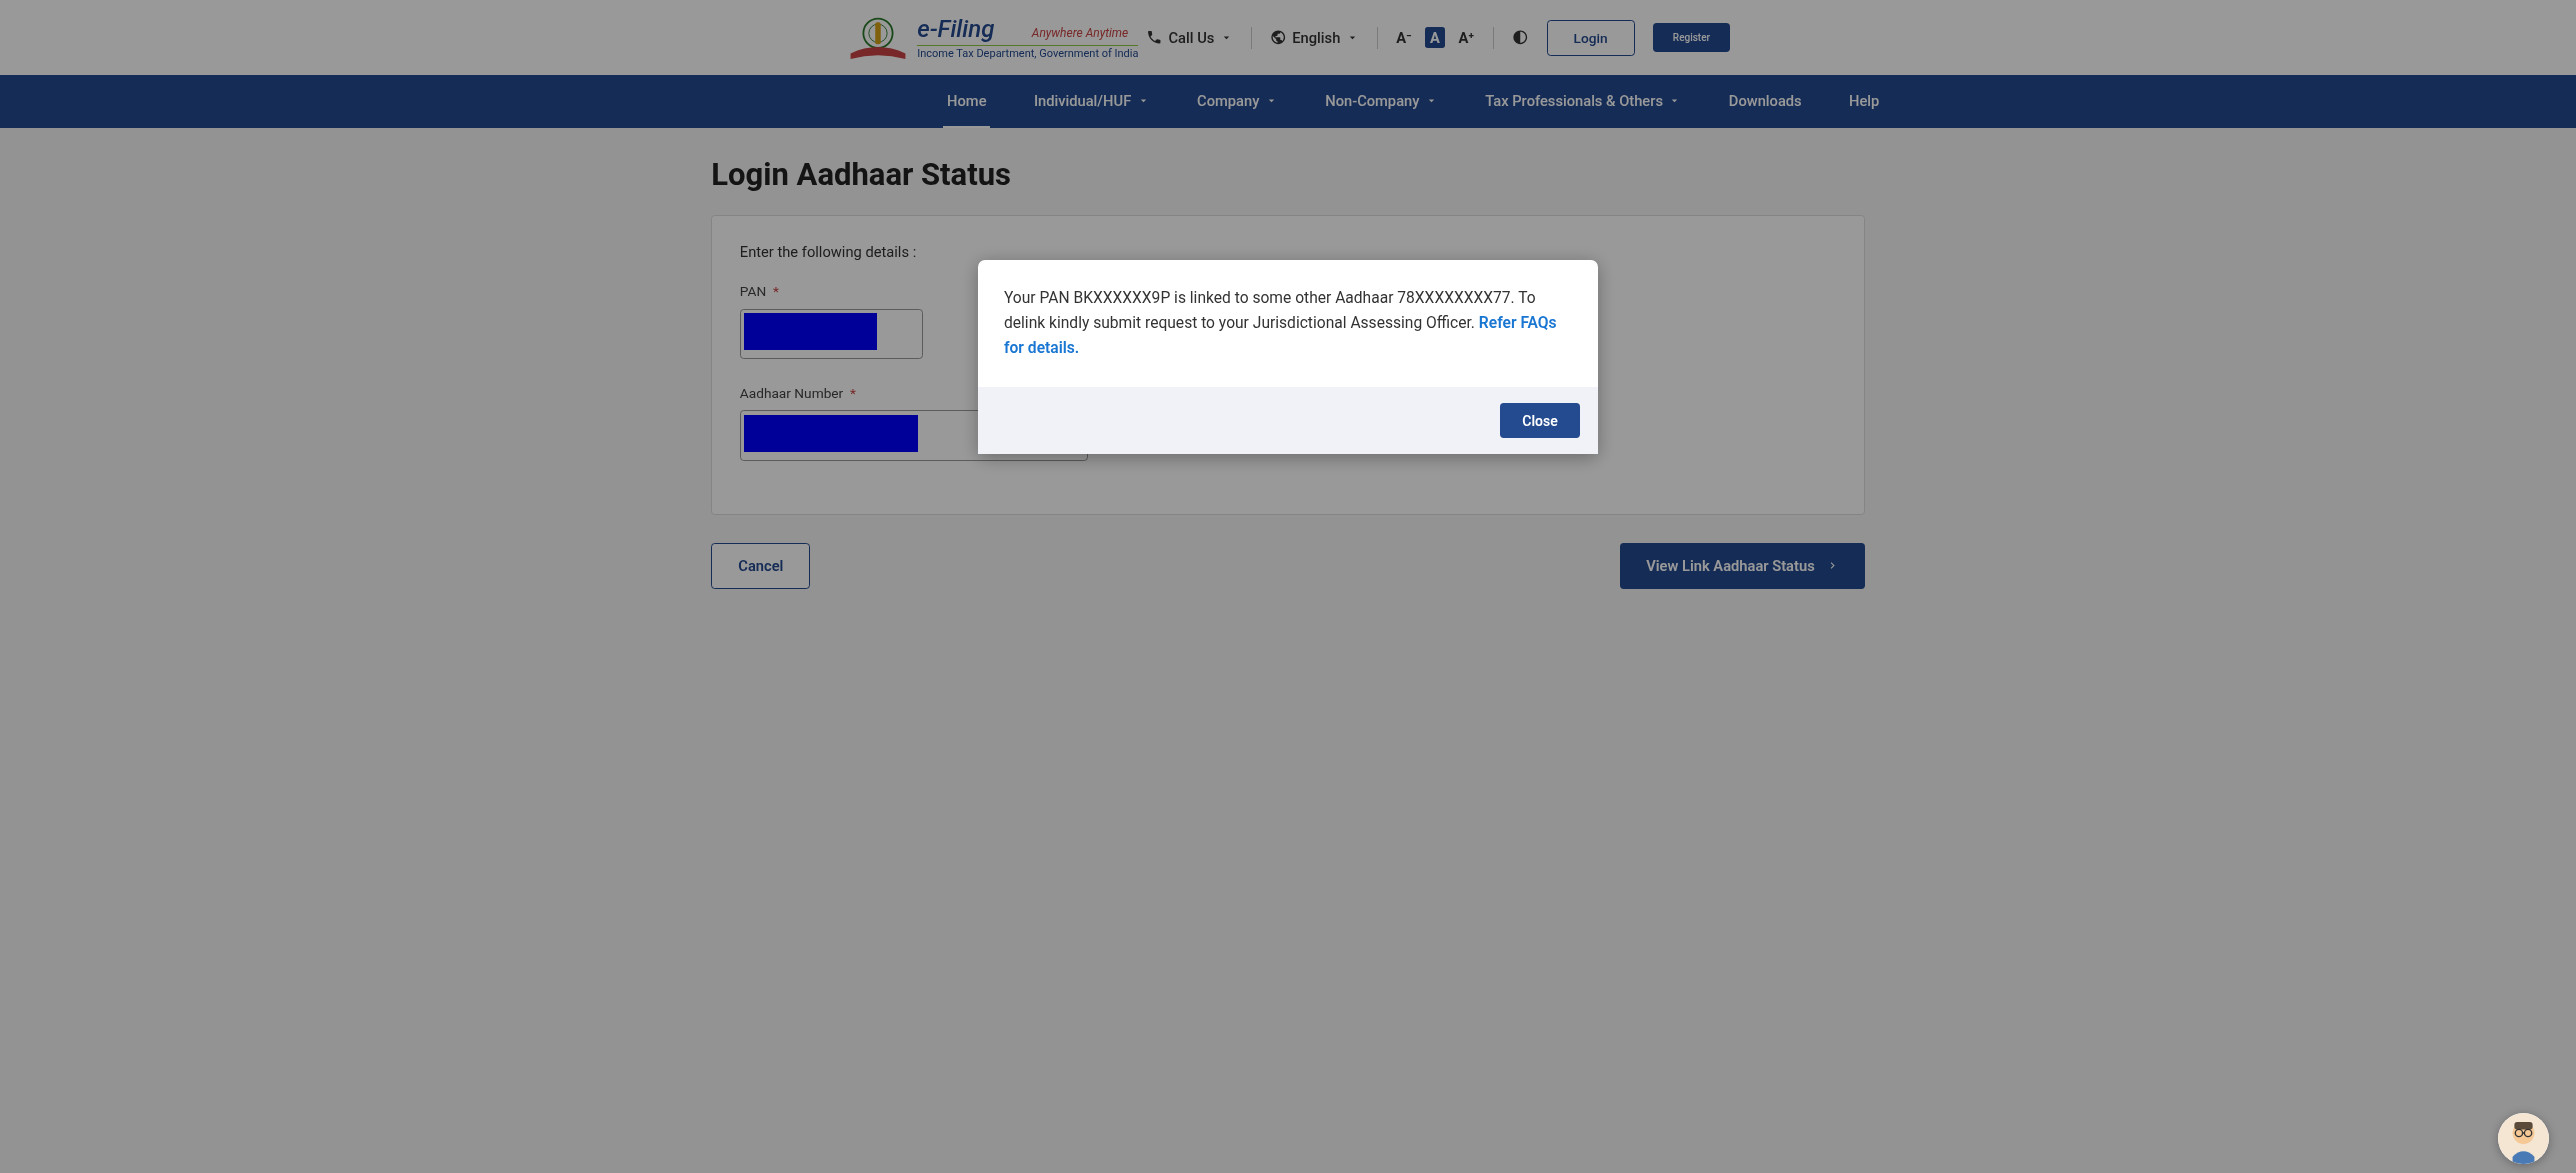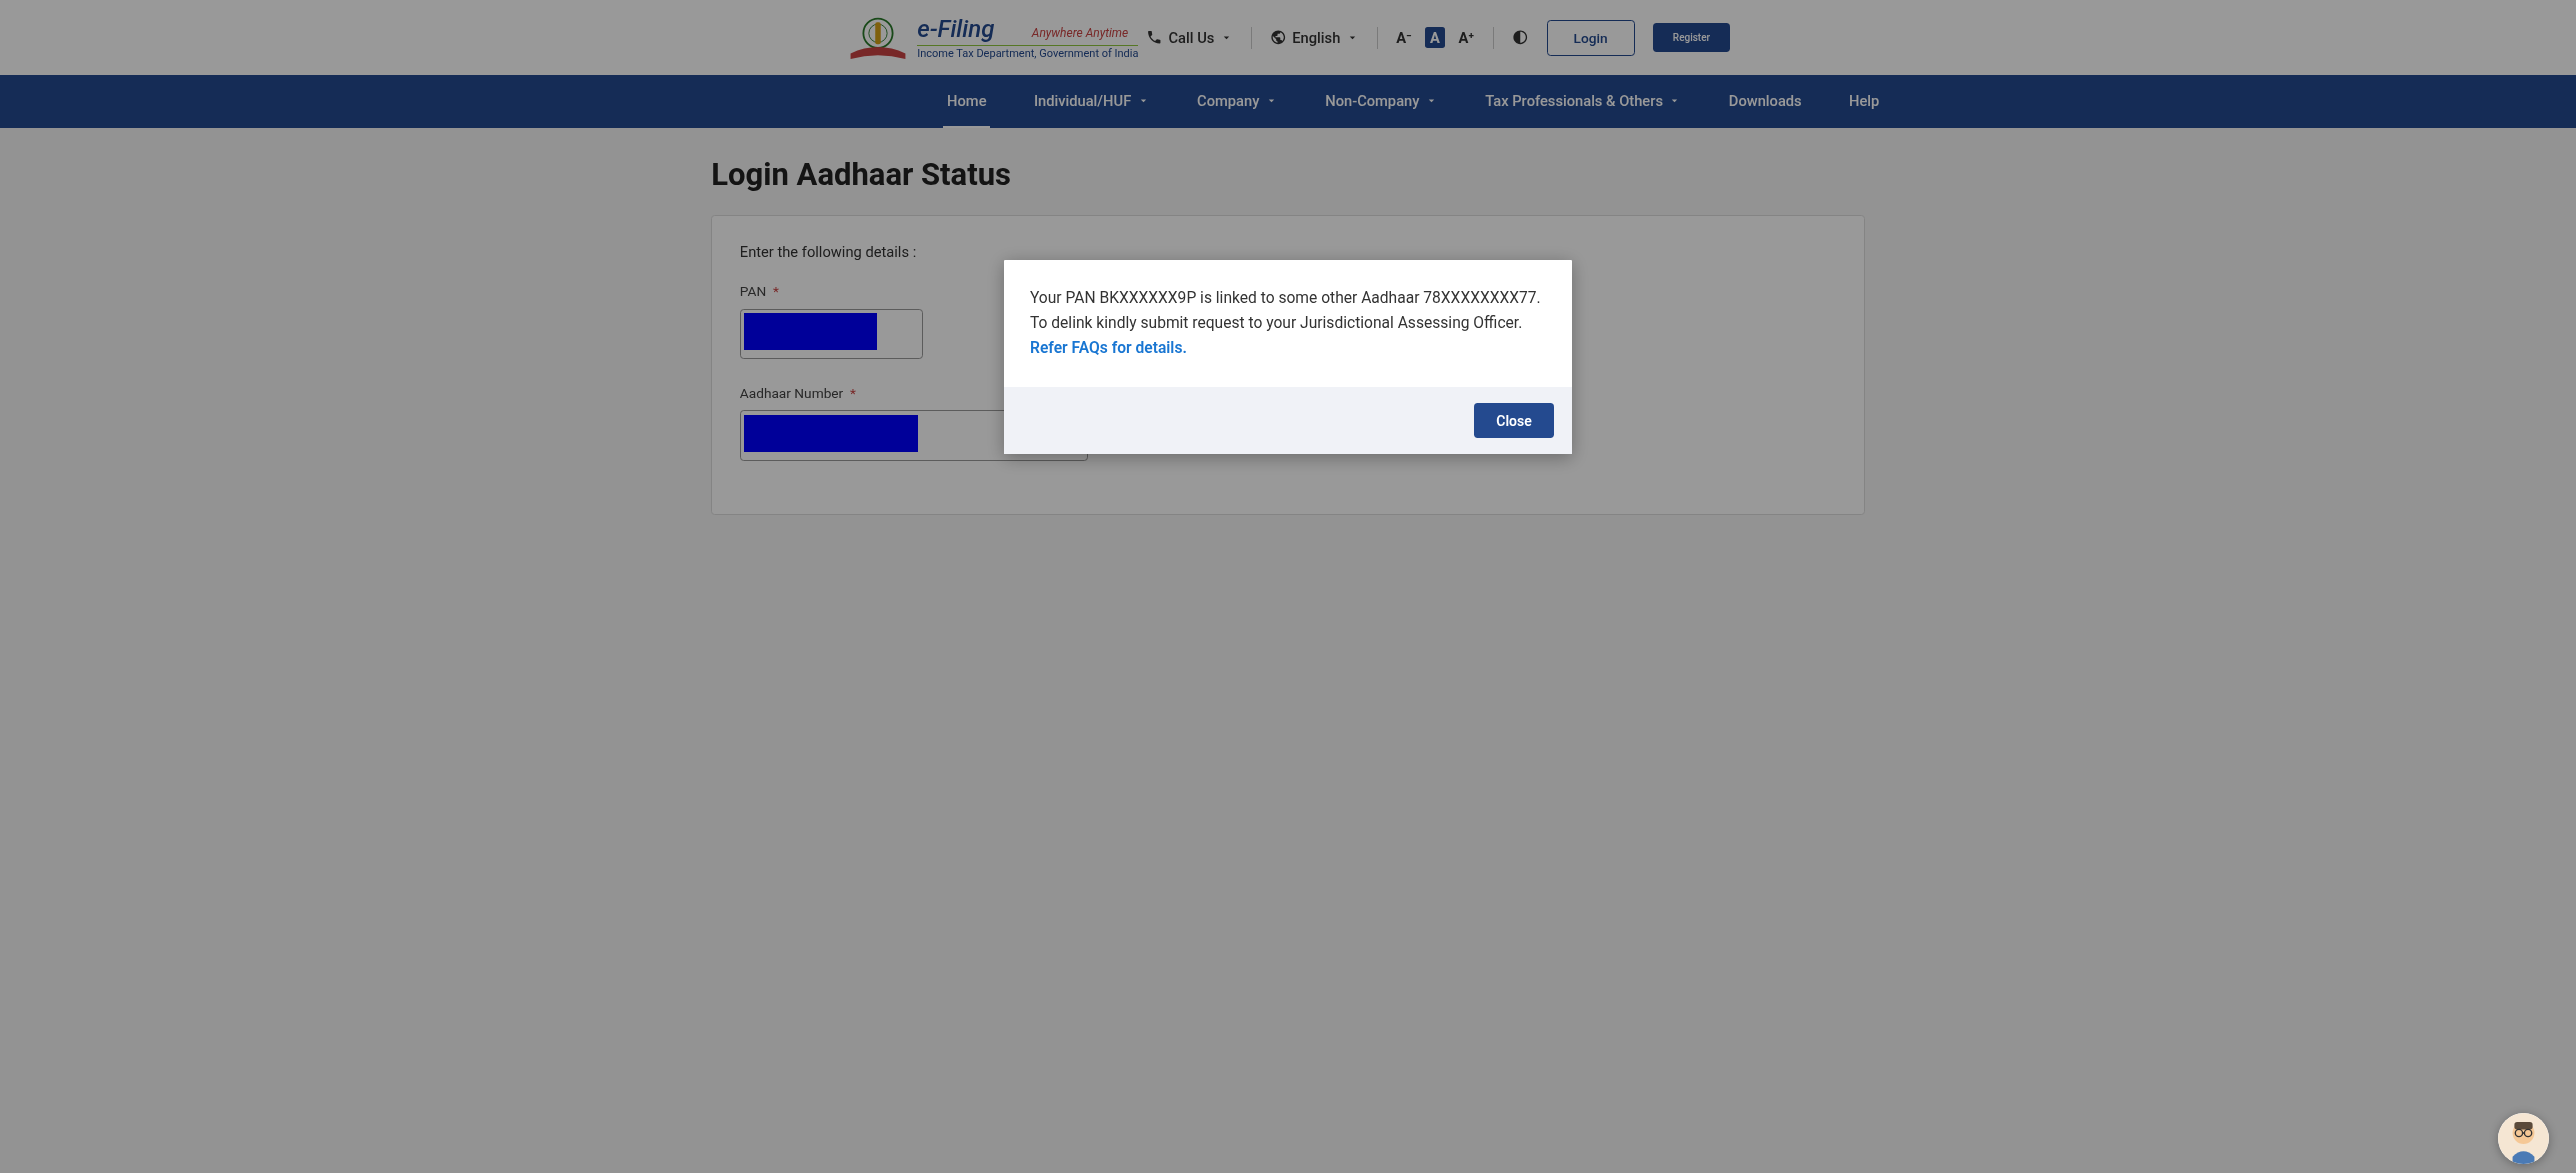--- a/index.html
+++ b/index.html
@@ -228,23 +228,23 @@
       cursor: pointer;
       display: flex;
       align-items: center;
       gap: 11px;
     }
     .modal {
       position: fixed;
       top: 260px;
       left: 50%;
       transform: translateX(-50%);
-      width: 568px;
-      background: #fff;
-      border-radius: 1px;
+      width: 620px;
+      background: #fff;
+      border-radius: 7px;
       z-index: 200;
       box-shadow: 0 3.7px 18.3px rgba(0,0,0,0.3);
     }
     .modal-body {
       padding: 26px;
       font-size: 15.6px;
       line-height: 1.6;
       color: #333;
     }
     .modal-link {
@@ -411,20 +411,29 @@
       <label class="form-label">
         <span>Aadhaar Number</span>
         &nbsp;<span class="required">*</span>
       </label>
       <div class="input-wrapper w2">
         <span class="redacted r2"></span>
       </div>
     </div>
   </div>
 
+  <div class="button-row">
+    <button class="cancel-btn">Cancel</button>
+    <button class="submit-btn">
+      <span>View Link Aadhaar Status</span>
+      <svg class="chevron-icon" viewBox="0 0 24 24">
+          <path d="M10 6L8.59 7.41 13.17 12l-4.58 4.59L10 18l6-6z" fill="#fff"></path>
+        </svg>
+    </button>
+  </div>
 </div>
 
 <div class="overlay"></div>
 
 <div class="modal">
   <div class="modal-body">
     <span>Your PAN BKXXXXXX9P is linked to some other Aadhaar 78XXXXXXXX77. To delink kindly submit request to your Jurisdictional Assessing Officer. </span><span class="modal-link">Refer FAQs for details.</span>
   </div>
   <div class="modal-footer">
     <button class="close-btn">Close</button>

